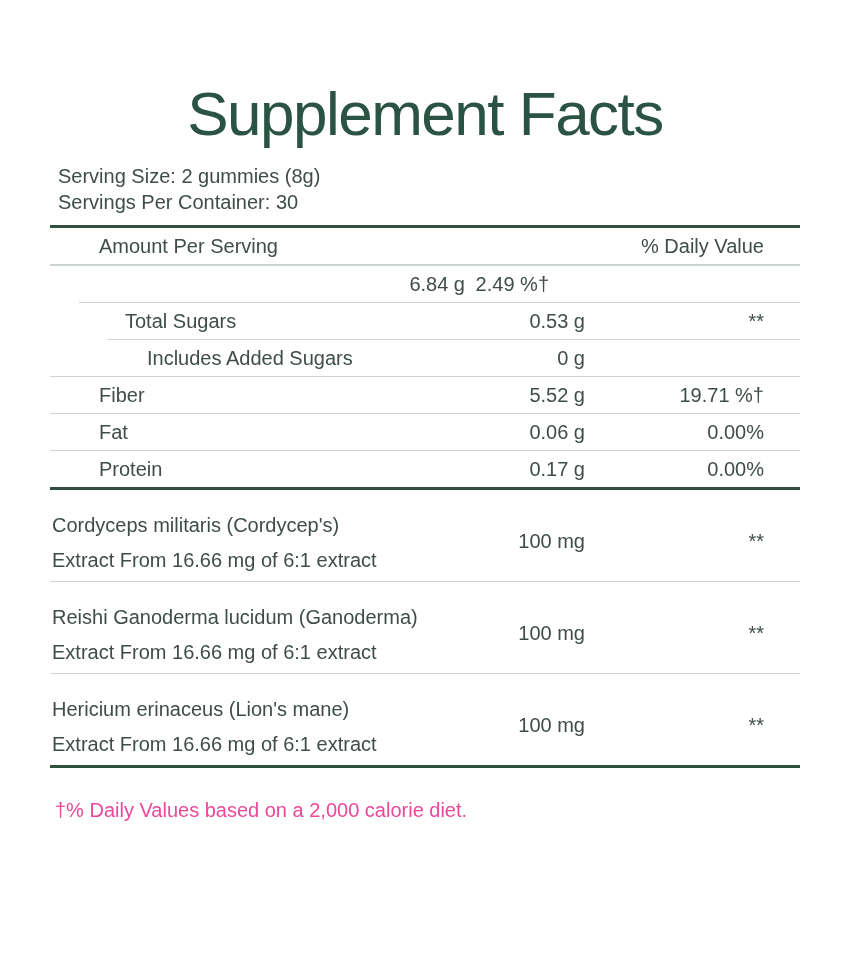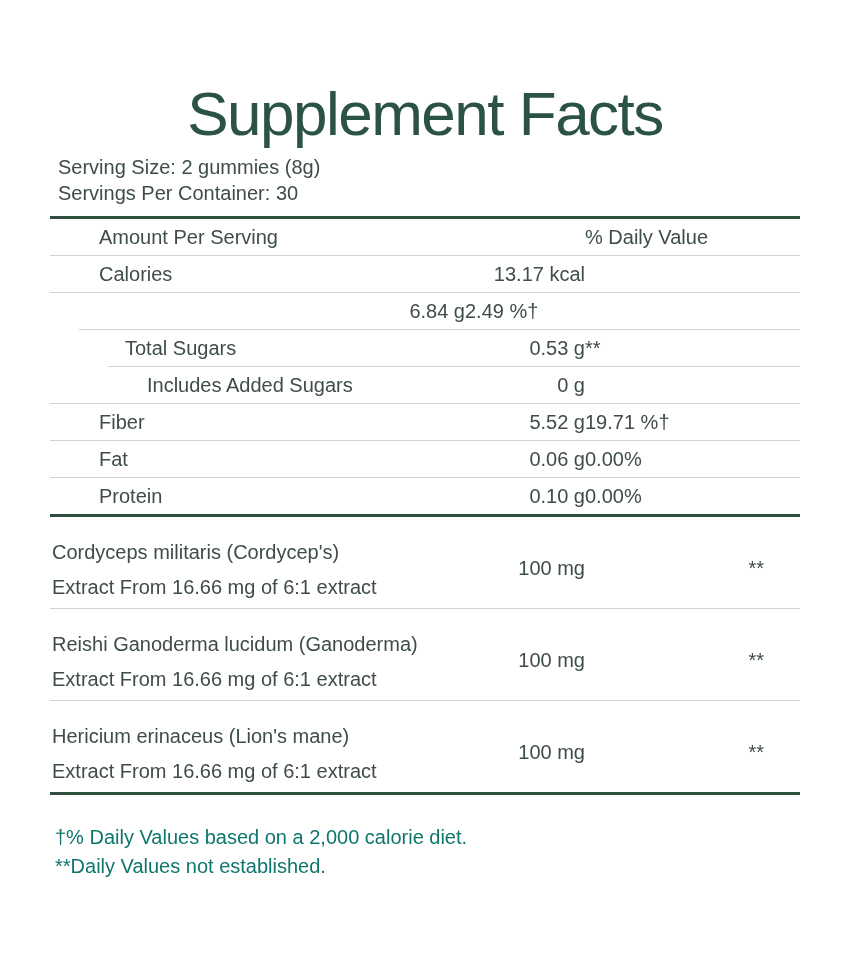--- a/index.html
+++ b/index.html
@@ -16,21 +16,21 @@
   .title {
     padding-top:78px;
     text-align:center;
     font-size:62px;
     line-height:72px;
     font-weight:500;
     letter-spacing:-1.5px;
     color:#2a5343;
   }
   .serving-info {
-    margin:4px 50px 0 58px;
+    margin:13px 50px 0 58px;
     font-size:20px;
     line-height:26px;
     color:#3f4d48;
   }
   .facts-table { margin:10px 50px 0 50px; }
   .rule-dark  { border-top:3px solid #30503f; }
   .rule-light { border-top:1.5px solid #ccd5d2; }
   .rule-light.ind-1 { margin-left:29px; }
   .rule-light.ind-2 { margin-left:58px; }
 
@@ -38,41 +38,41 @@
     display:grid;
     grid-template-columns:415px 120px 1fr;
     align-items:center;
     min-height:36px;
     font-size:20px;
   }
   .row .cell-name { padding-left:2px;margin-left:47px; }
   .row .cell-name.ind-1 { padding-left:28px; }
   .row .cell-name.ind-2 { padding-left:50px; }
   .row .cell-amount { text-align:right; }
-  .row .cell-dv { text-align:left; padding-right:36px; }
+  .row .cell-dv { text-align:right; padding-right:36px; }
   .row.header-row .cell-name { font-size:20px; }
 
   .row-extract {
     display:grid;
     grid-template-columns:415px 120px 1fr;
     align-items:center;
     padding:22px 0 10px 0;
     font-size:20px;
   }
   .row-extract .extract-name { line-height:22px; }
   .row-extract .extract-line1 { padding:2px 0 0 2px; }
   .row-extract .extract-line2 { padding:13px 0 0 2px; }
   .row-extract .cell-amount { text-align:right; }
   .row-extract .cell-dv { text-align:right; padding-right:36px; }
 
   .footnotes {
     margin:28px 50px 0 55px;
     font-size:20px;
     line-height:29px;
-    color:#0f766e;
+    color:#ec4899;
   }
 </style>
 </head>
 <body>
 
 <div class="sheet">
 
   <div class="title">Supplement Facts</div>
 
   <div class="serving-info">
@@ -84,25 +84,20 @@
 
     <div class="rule-dark"></div>
 
     <div class="row header-row">
       <div class="cell-name">Amount Per Serving</div>
       <div class="cell-amount"></div>
       <div class="cell-dv">% Daily Value</div>
     </div>
     <div class="rule-light"></div>
 
-    <div class="row">
-      <div class="cell-name">Calories</div>
-      <div class="cell-amount">13.17 kcal</div>
-      <div class="cell-dv"></div>
-    </div>
     <div class="rule-light"></div>
 
     <div class="row">
       <div class="cell-amount">6.84 g</div>
       <div class="cell-dv">2.49 %†</div>
     </div>
     <div class="rule-light ind-1"></div>
 
     <div class="row">
       <div class="cell-name ind-1">Total Sugars</div>
@@ -127,21 +122,21 @@
 
     <div class="row">
       <div class="cell-name">Fat</div>
       <div class="cell-amount">0.06 g</div>
       <div class="cell-dv">0.00%</div>
     </div>
     <div class="rule-light"></div>
 
     <div class="row">
       <div class="cell-name">Protein</div>
-      <div class="cell-amount">0.10 g</div>
+      <div class="cell-amount">0.17 g</div>
       <div class="cell-dv">0.00%</div>
     </div>
     <div class="rule-dark"></div>
 
     <div class="row-extract">
       <div class="extract-name">
         <div class="extract-line1">Cordyceps militaris (Cordycep's)</div>
         <div class="extract-line2">Extract From 16.66 mg of 6:1 extract</div>
       </div>
       <div class="cell-amount">100 mg</div>
@@ -166,16 +161,15 @@
       </div>
       <div class="cell-amount">100 mg</div>
       <div class="cell-dv">**</div>
     </div>
     <div class="rule-dark"></div>
 
   </div>
 
   <div class="footnotes">
     <div>†% Daily Values based on a 2,000 calorie diet.</div>
-    <div>**Daily Values not established.</div>
   </div>
 
 </div>
 
 </body></html>

